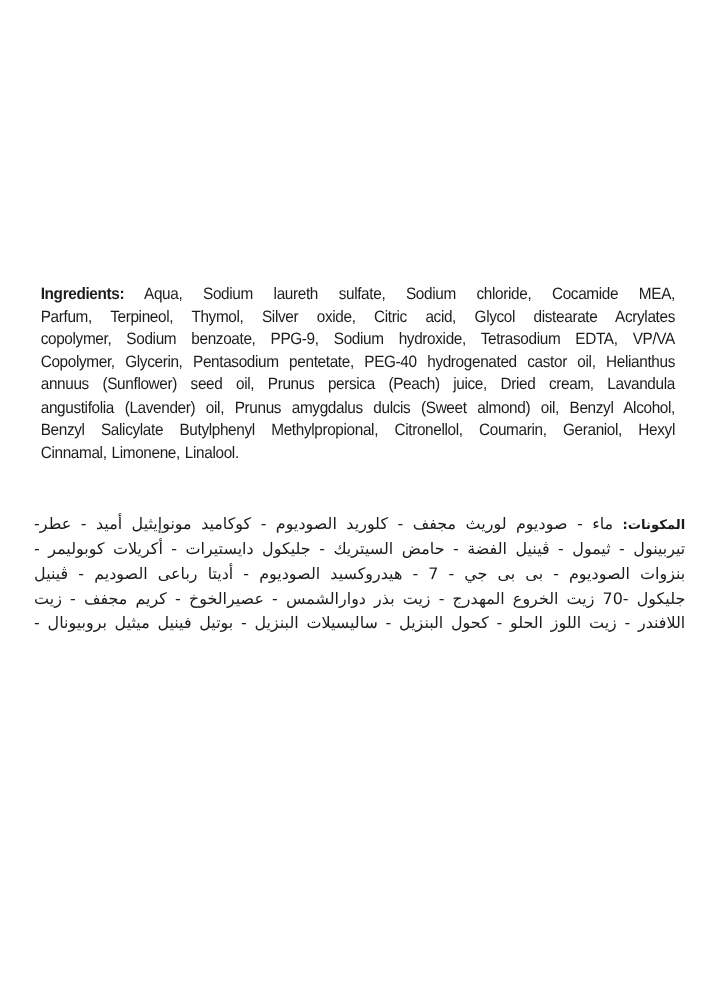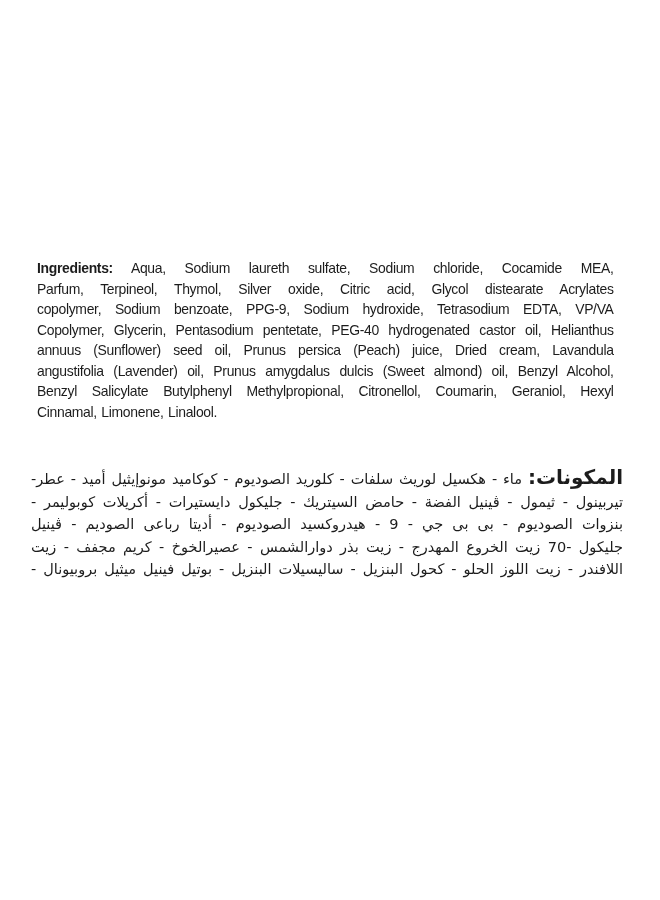--- a/index.html
+++ b/index.html
@@ -66,40 +66,40 @@
       display: block;
       white-space: nowrap;
       text-align: justify;
       text-align-last: justify;
     }
     .ar-block .line.last {
       text-align-last: right;
     }
     .ar-block .heading {
       font-weight: bold;
-      font-size: 20px;
+      font-size: 12px;
     }
   </style>
 </head>
 <body>
 
 <div class="label-panel">
 
   <div class="en-block">
     <span class="line"><span class="heading">Ingredients:</span><span> Aqua, Sodium laureth sulfate, Sodium chloride, Cocamide MEA,</span></span>
     <span class="line">Parfum, Terpineol, Thymol, Silver oxide, Citric acid, Glycol distearate Acrylates</span>
     <span class="line">copolymer, Sodium benzoate, PPG-9, Sodium hydroxide, Tetrasodium EDTA, VP/VA</span>
     <span class="line">Copolymer, Glycerin, Pentasodium pentetate, PEG-40 hydrogenated castor oil, Helianthus</span>
     <span class="line">annuus (Sunflower) seed oil, Prunus persica (Peach) juice, Dried cream, Lavandula</span>
     <span class="line">angustifolia (Lavender) oil, Prunus amygdalus dulcis (Sweet almond) oil, Benzyl Alcohol,</span>
     <span class="line">Benzyl Salicylate Butylphenyl Methylpropional, Citronellol, Coumarin, Geraniol, Hexyl</span>
     <span class="line last">Cinnamal, Limonene, Linalool.</span>
   </div>
 
   <div class="ar-block">
-    <span class="line"><span class="heading">المكونات:</span><span> ماء - هكسيل لوريث سلفات - كلوريد الصوديوم - كوكاميد مونوإيثيل أميد - عطر-</span></span>
+    <span class="line"><span class="heading">المكونات:</span><span> ماء - صوديوم لوريث مجفف - كلوريد الصوديوم - كوكاميد مونوإيثيل أميد - عطر-</span></span>
     <span class="line">تيربينول - ثيمول - ڤينيل الفضة - حامض السيتريك - جليكول دايستيرات - أكريلات كوبوليمر -</span>
-    <span class="line">بنزوات الصوديوم - بى بى جي - 9 - هيدروكسيد الصوديوم - أديتا رباعى الصوديم - ڤينيل</span>
+    <span class="line">بنزوات الصوديوم - بى بى جي - 7 - هيدروكسيد الصوديوم - أديتا رباعى الصوديم - ڤينيل</span>
     <span class="line">جليكول -70 زيت الخروع المهدرج - زيت بذر دوارالشمس - عصيرالخوخ - كريم مجفف - زيت</span>
     <span class="line">اللافندر - زيت اللوز الحلو - كحول البنزيل - ساليسيلات البنزيل - بوتيل فينيل ميثيل بروبيونال -</span>
   </div>
 
 </div>
 
 </body></html>

